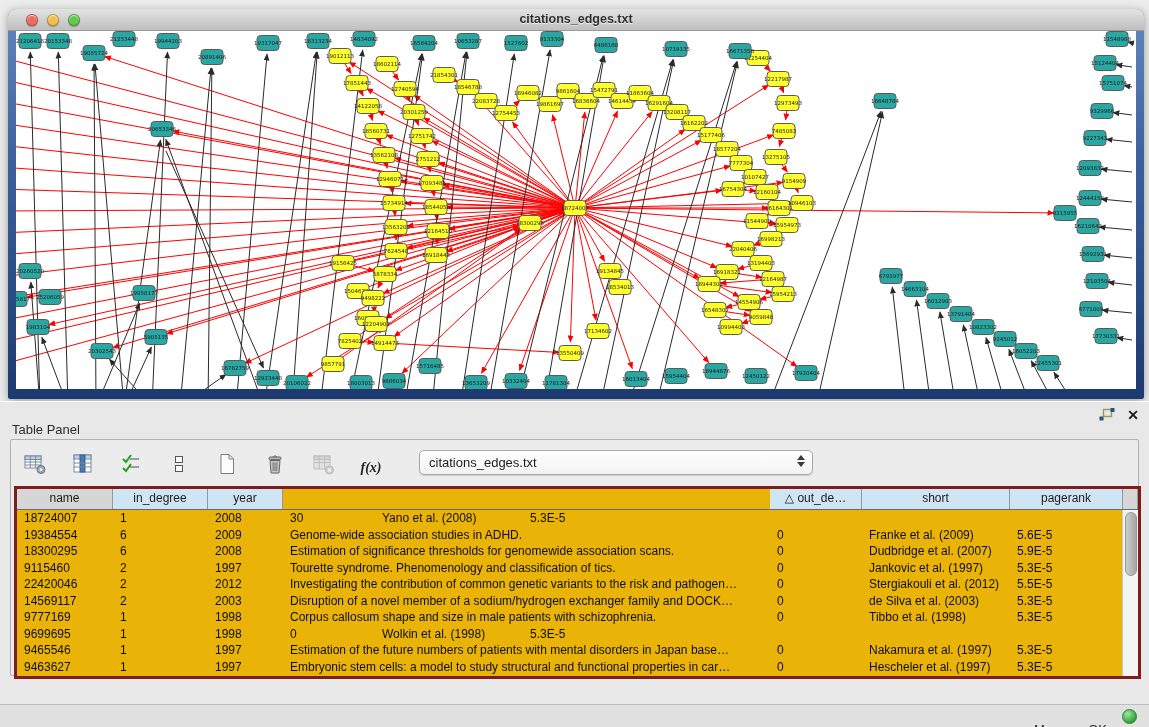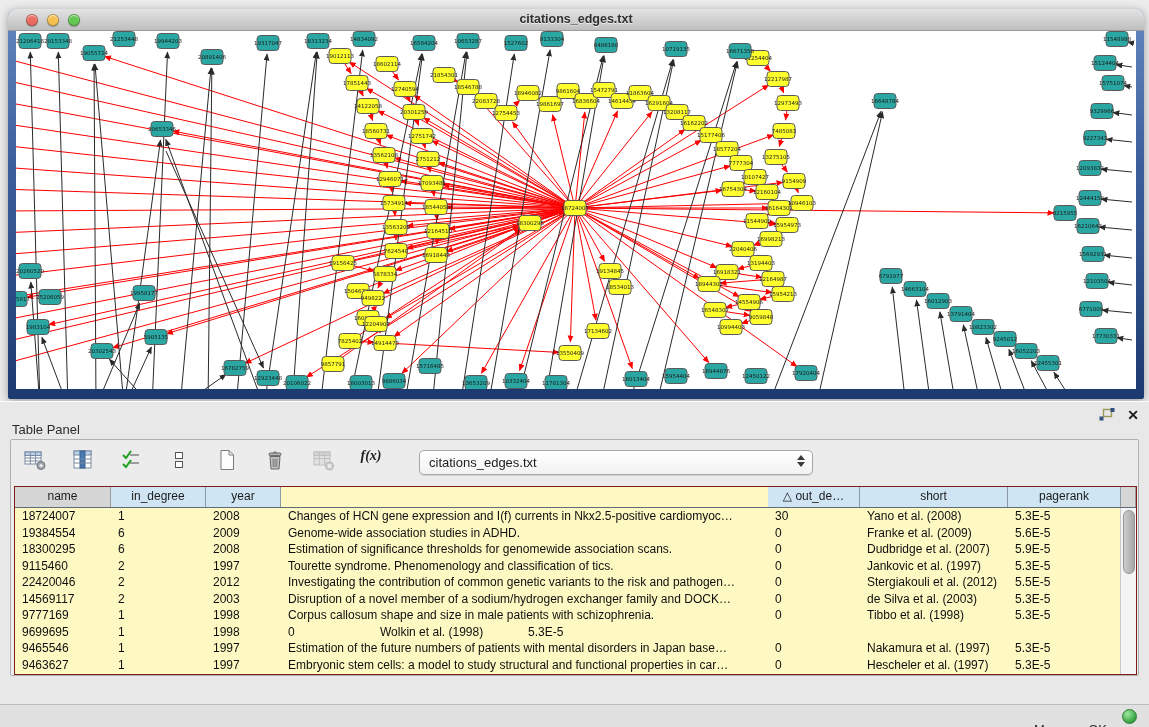--- a/index.html
+++ b/index.html
@@ -23,31 +23,31 @@
   
   .table-panel{position:absolute;left:0;top:401px;width:1149px;height:303px;background:#e8e8e8;border-top:1px solid #fdfdfd;}
   .panel-header{height:30px;position:relative;}
   .panel-title{position:absolute;left:12px;top:20px;font-size:13px;color:#2c2c2c;}
   .panel-header-icons{position:absolute;right:10px;top:6px;display:flex;gap:12px;align-items:center;}
   .close-x{font-size:14px;font-weight:bold;color:#1a1a1a;line-height:14px;cursor:default;}
 
   .panel-box{position:absolute;left:10px;top:37px;width:1127px;height:235px;
     border:1px solid #b0b0b0;background:#ececec;border-radius:2px;}
   .toolbar{height:44px;display:flex;align-items:center;padding-left:10px;}
-  .tbtn{width:28px;height:28px;display:flex;align-items:flex-start;justify-content:center;margin-right:20px;border-radius:4px;}
+  .tbtn{width:28px;height:28px;display:flex;align-items:flex-end;justify-content:center;margin-right:20px;border-radius:4px;}
   .fx{font-family:"Liberation Serif",serif;font-style:italic;font-weight:bold;font-size:14px;color:#222;}
   .combo{margin-left:14px;width:392px;height:23px;background:linear-gradient(180deg,#ffffff,#f2f2f2);
     border:1px solid #a9a9a9;border-radius:5px;box-shadow:0 1px 1px rgba(0,0,0,.12);
     display:flex;align-items:center;position:relative;}
   .combo-text{font-size:13px;color:#1d1d1d;padding-left:9px;}
   .combo-arrows{position:absolute;right:7px;top:4px;display:flex;flex-direction:column;gap:2px;}
   .tri-up{width:0;height:0;border-left:4px solid transparent;border-right:4px solid transparent;border-bottom:5px solid #3b3b3b;}
   .tri-down{width:0;height:0;border-left:4px solid transparent;border-right:4px solid transparent;border-top:5px solid #3b3b3b;}
 
-  .table-wrap{position:absolute;left:3px;top:46px;width:1121px;height:187px;background:#fef9c3;border:1px solid #7f1d1d;}
+  .table-wrap{position:absolute;left:3px;top:46px;width:1121px;height:187px;background:#eab308;border:3px solid #7f1d1d;}
   .thead{display:flex;height:20px;border-bottom:1px solid #5f6b77;}
   .th{box-sizing:border-box;border-right:1px solid #8d99a5;background:#cfe5f3;
       font-size:12px;color:#1c1c1c;text-align:center;line-height:19px;overflow:hidden;white-space:nowrap;}
   .th.gray{background:#d6d6d6;border-right-color:#9a9a9a;}
   .tbody{position:absolute;left:0;top:21px;right:15px;bottom:0;overflow:hidden;}
   .trow{display:flex;height:16.5px;}
   .td{box-sizing:border-box;padding-left:7px;font-size:12px;color:#0f0f0f;line-height:16.5px;
       overflow:hidden;white-space:nowrap;}
   .vscroll{position:absolute;right:0;top:21px;bottom:0;width:15px;background:#f4f4f4;border-left:1px solid #c9c9c9;}
   .vthumb{position:absolute;left:2px;top:2px;width:10px;height:62px;border-radius:6px;
@@ -926,21 +926,20 @@
           <div class="th" style="width: 92px;">△ out_de…</div>
           <div class="th" style="width: 148px;">short</div>
           <div class="th" style="width: 113px;">pagerank</div>
           <div class="th gray" style="flex: 1 1 0%;"></div>
         </div>
       <div class="tbody" id="tbody">
           <div class="trow">
             <div class="td" style="width: 96px;">18724007</div>
             <div class="td" style="width: 95px;">1</div>
             <div class="td" style="width: 75px;">2008</div>
-            <div class="td" style="width: 487px;">Changes of HCN gene expression and I(f) currents in Nkx2.5-positive cardiomyoc…</div>
             <div class="td" style="width: 92px;">30</div>
             <div class="td" style="width: 148px;">Yano et al. (2008)</div>
             <div class="td" style="width: 113px;">5.3E-5</div>
           </div>
           <div class="trow">
             <div class="td" style="width: 96px;">19384554</div>
             <div class="td" style="width: 95px;">6</div>
             <div class="td" style="width: 75px;">2009</div>
             <div class="td" style="width: 487px;">Genome-wide association studies in ADHD.</div>
             <div class="td" style="width: 92px;">0</div>

